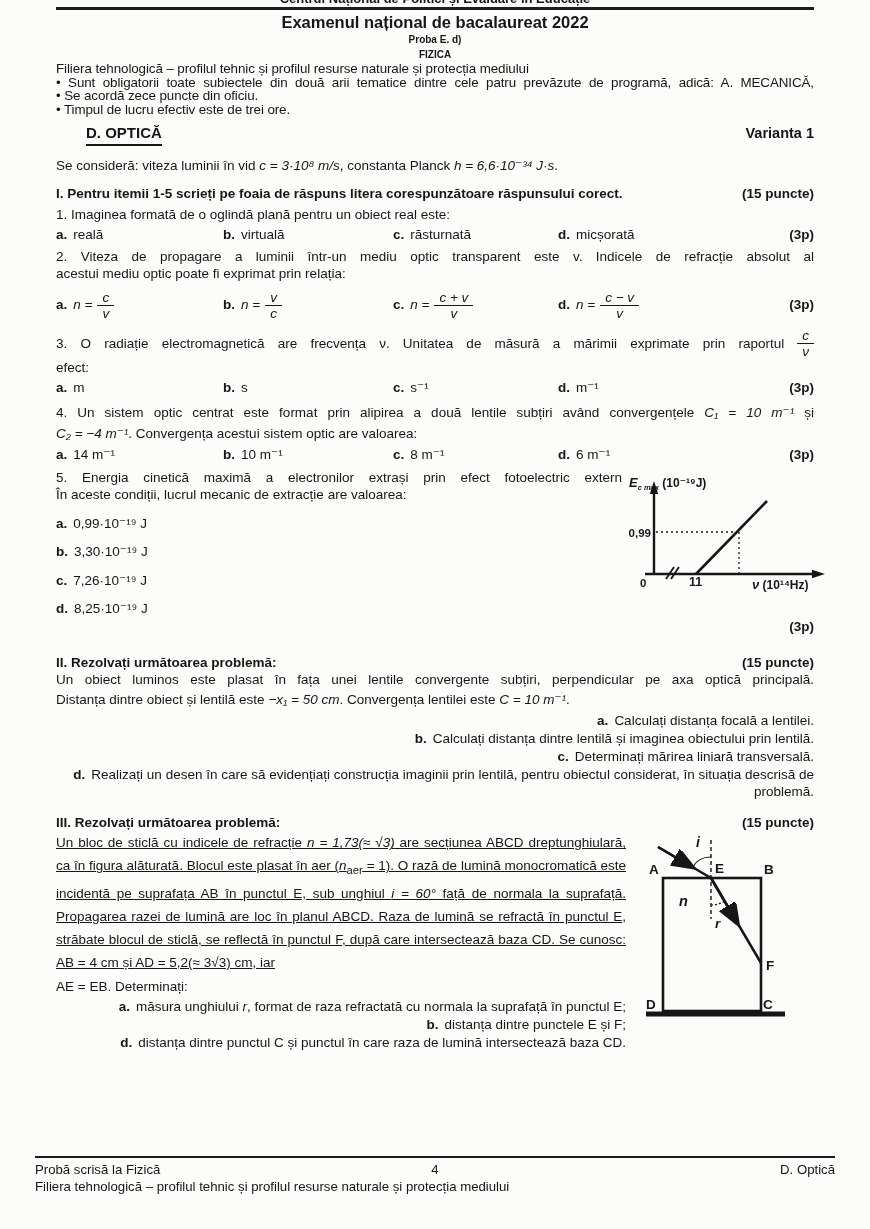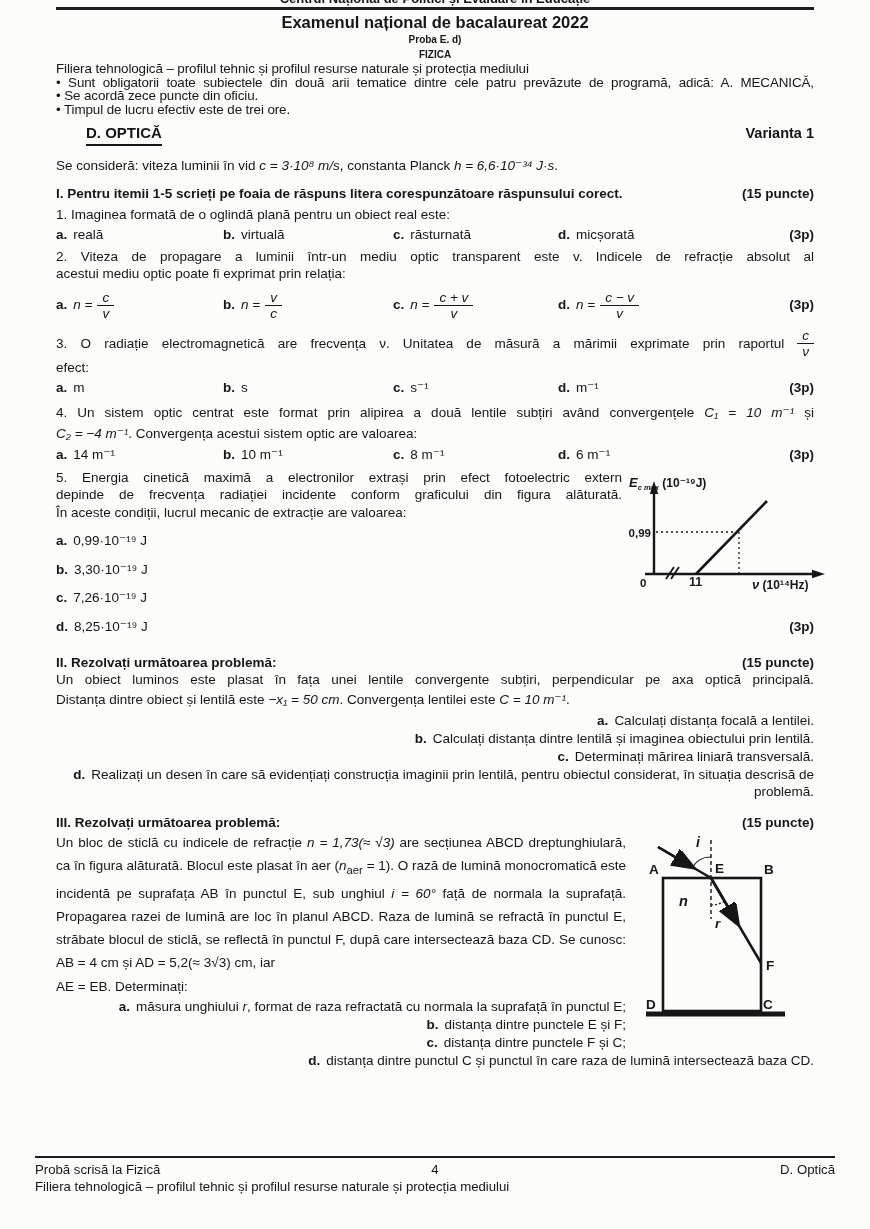--- a/index.html
+++ b/index.html
@@ -42,21 +42,21 @@
   .q5 { position:relative; min-height:177px; margin-top:5px; }
   .q5 .qline { width:566px; text-align:justify; text-align-last:justify; line-height:17.5px; }
   .q5 .opt { margin-top:11px; }
   .g5 { position:absolute; left:560px; top:0; width:224px; height:141px; }
   .pts3abs { position:absolute; right:0; top:149px; font-weight:700; }
   .sec { margin-top:8px; }
   .itemline { line-height:17px; margin-top:1px;text-align:right; }
   .s3wrap { margin-top:14px; }
   .figwrap { float:right; width:176px; margin:2px 0 2px 12px; }
   .g3 { width:176px; height:202px; display:block; }
-  .s3p { text-align:justify; line-height:23px; }
+  .s3p { text-align:justify; line-height:23px;text-decoration:underline; }
   .aeline { margin-top:3px; line-height:20px; }
   .clr { clear:both; }
   .footer { position:absolute; left:35px; right:35px; top:1156px; border-top:2.5px solid #1c1c1c; padding-top:3px; font-size:13.2px; }
   .frow1 { display:flex; }
   .frow1 .fl { flex:1; }
   .frow1 .fc { flex:1; text-align:center; }
   .frow1 .fr { flex:1; text-align:right; }
   svg text { font-family:"Liberation Sans","DejaVu Sans",sans-serif; fill:#161616; }
   svg line, svg path, svg rect { stroke:#161616; }
 </style>
@@ -200,21 +200,20 @@
         </span>
       <span class="ocell">
           <b class="ol">d.</b>
           <span>6 m⁻¹</span>
         </span>
       <span class="pts">(3p)</span>
     </div>
 
     <div class="q5">
       <div class="qline">5. Energia cinetică maximă a electronilor extrași prin efect fotoelectric extern</div>
-      <div class="qline">depinde de frecvența radiației incidente conform graficului din figura alăturată.</div>
       <div class="qline" style="text-align-last:left;">În aceste condiții, lucrul mecanic de extracție are valoarea:</div>
       <div class="opt"><b class="ol">a.</b><span>0,99·10⁻¹⁹ J</span></div>
       <div class="opt"><b class="ol">b.</b><span>3,30·10⁻¹⁹ J</span></div>
       <div class="opt"><b class="ol">c.</b><span>7,26·10⁻¹⁹ J</span></div>
       <div class="opt"><b class="ol">d.</b><span>8,25·10⁻¹⁹ J</span></div>
       <span class="pts3abs">(3p)</span>
 
       <svg class="g5" viewBox="0 0 224 141" aria-hidden="true">
         <line x1="38" y1="105" x2="38" y2="22" stroke-width="2.4"></line>
         <polygon points="33.8,25 42.2,25 38,12" fill="#161616"></polygon>
@@ -278,21 +277,20 @@
         </svg>
       </div>
 
       <div class="s3p">
         <span>Un bloc de sticlă cu indicele de refracție </span><span class="mi">n = 1,73(≈ √3)</span><span> are secțiunea ABCD dreptunghiulară, ca în figura alăturată. Blocul este plasat în aer (</span><span class="mi">n</span><sub>aer</sub><span> = 1). O rază de lumină monocromatică este incidentă pe suprafața AB în punctul E, sub unghiul </span><span class="mi">i = 60°</span><span> față de normala la suprafață. Propagarea razei de lumină are loc în planul ABCD. Raza de lumină se refractă în punctul E, străbate blocul de sticlă, se reflectă în punctul F, după care intersectează baza CD. Se cunosc: </span><span>AB = 4 cm</span><span> și </span><span>AD = 5,2(≈ 3√3) cm</span><span>, iar</span>
       </div>
       <div class="aeline"><span>AE = EB</span><span>. Determinați:</span></div>
 
       <div class="itemline"><b class="ol">a.</b><span>măsura unghiului </span><span class="mi">r</span><span>, format de raza refractată cu normala la suprafață în punctul E;</span></div>
       <div class="itemline"><b class="ol">b.</b><span>distanța dintre punctele E și F;</span></div>
-      <div class="itemline"><b class="ol">c.</b><span>distanța dintre punctele F și C;</span></div>
       <div class="itemline"><b class="ol">d.</b><span>distanța dintre punctul C și punctul în care raza de lumină intersectează baza CD.</span></div>
       <div class="clr"></div>
     </div>
   </div>
 
   <div class="footer">
     <div class="frow1">
       <span class="fl">Probă scrisă la Fizică</span>
       <span class="fc">4</span>
       <span class="fr">D. Optică</span>

